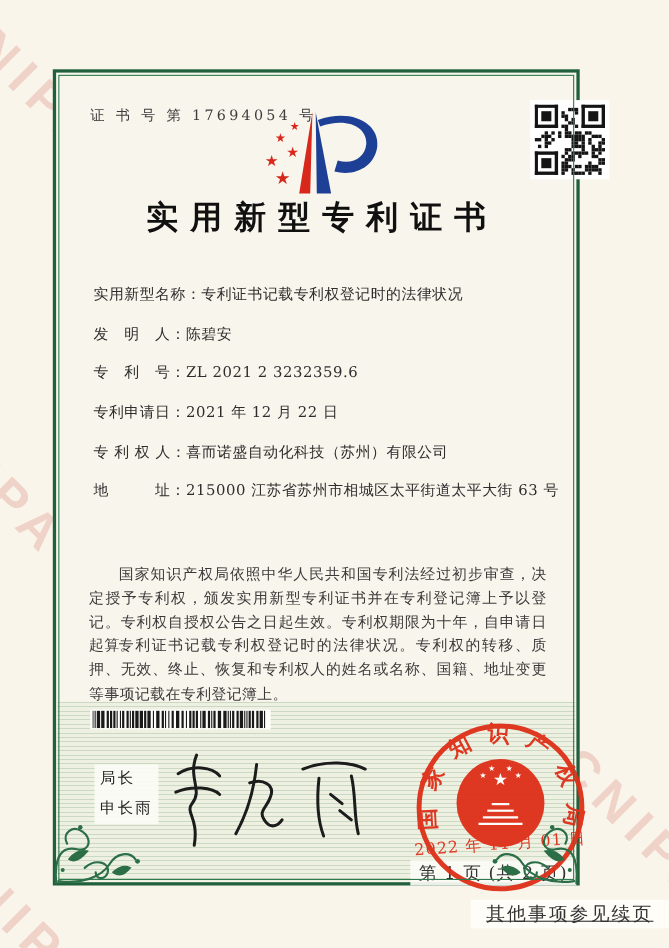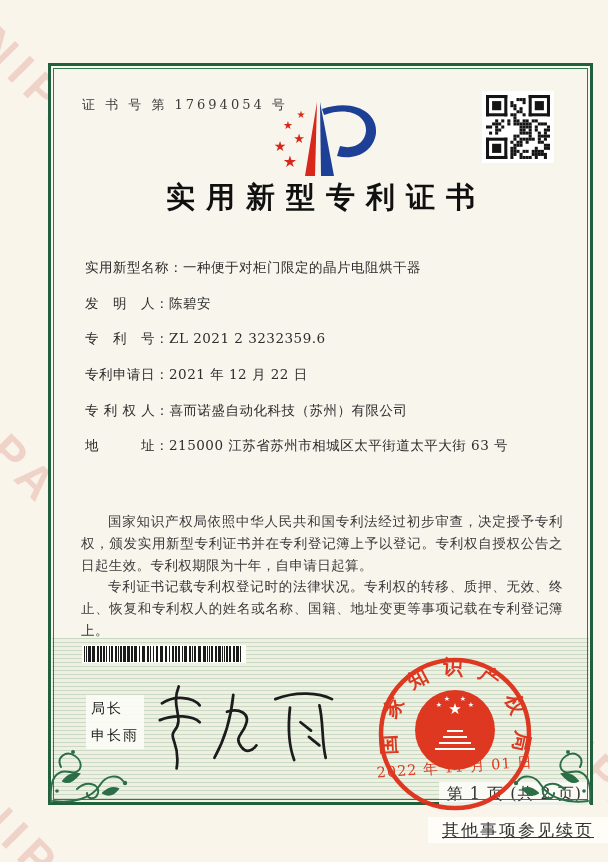--- a/index.html
+++ b/index.html
@@ -11,21 +11,21 @@
   }
   .watermark{
     position:absolute;z-index:0;white-space:nowrap;
     font-family:"Liberation Sans","DejaVu Sans",sans-serif;
     font-size:46px;font-weight:700;letter-spacing:9px;
     color:rgba(231,183,172,.55);
     transform:rotate(45deg);transform-origin:left top;
     pointer-events:none;
   }
   .frame{
-    position:absolute;left:48px;top:63px;width:545px;height:742px;
+    position:absolute;left:48px;top:63px;width:479px;height:742px;
     box-sizing:border-box;border:3px solid #20603c;background:#f8f5ec;z-index:1;
   }
   .frame::before{
     content:"";position:absolute;inset:2px;border:1px solid #2e7a4e;pointer-events:none;z-index:5;
   }
   .guilloche{
     position:absolute;left:1px;right:1px;bottom:1px;height:163px;
     background:repeating-linear-gradient(180deg,
       rgba(122,160,124,.30) 0 1px, rgba(122,160,124,0) 1px 4px), #eef1e2;
   }
@@ -231,21 +231,21 @@
           <rect x="42" y="60" width="3" height="3"></rect>
           <rect x="48" y="60" width="3" height="3"></rect>
           <rect x="57" y="60" width="3" height="3"></rect>
         </svg>
     </div>
 
     <div class="title">实用新型专利证书</div>
 
     <div class="fields">
       <div class="field-row">
-        <span class="flabel">实用新型名称：</span><span class="fvalue">一种便于对柜门限定的晶片电阻烘干器</span>
+        <span class="flabel">实用新型名称：</span><span class="fvalue">专利证书记载专利权登记时的法律状况</span>
       </div>
       <div class="field-row">
         <span class="flabel">发　明　人：</span><span class="fvalue">陈碧安</span>
       </div>
       <div class="field-row">
         <span class="flabel">专　利　号：</span><span class="fvalue">ZL 2021 2 3232359.6</span>
       </div>
       <div class="field-row">
         <span class="flabel">专利申请日：</span><span class="fvalue">2021 年 12 月 22 日</span>
       </div>

